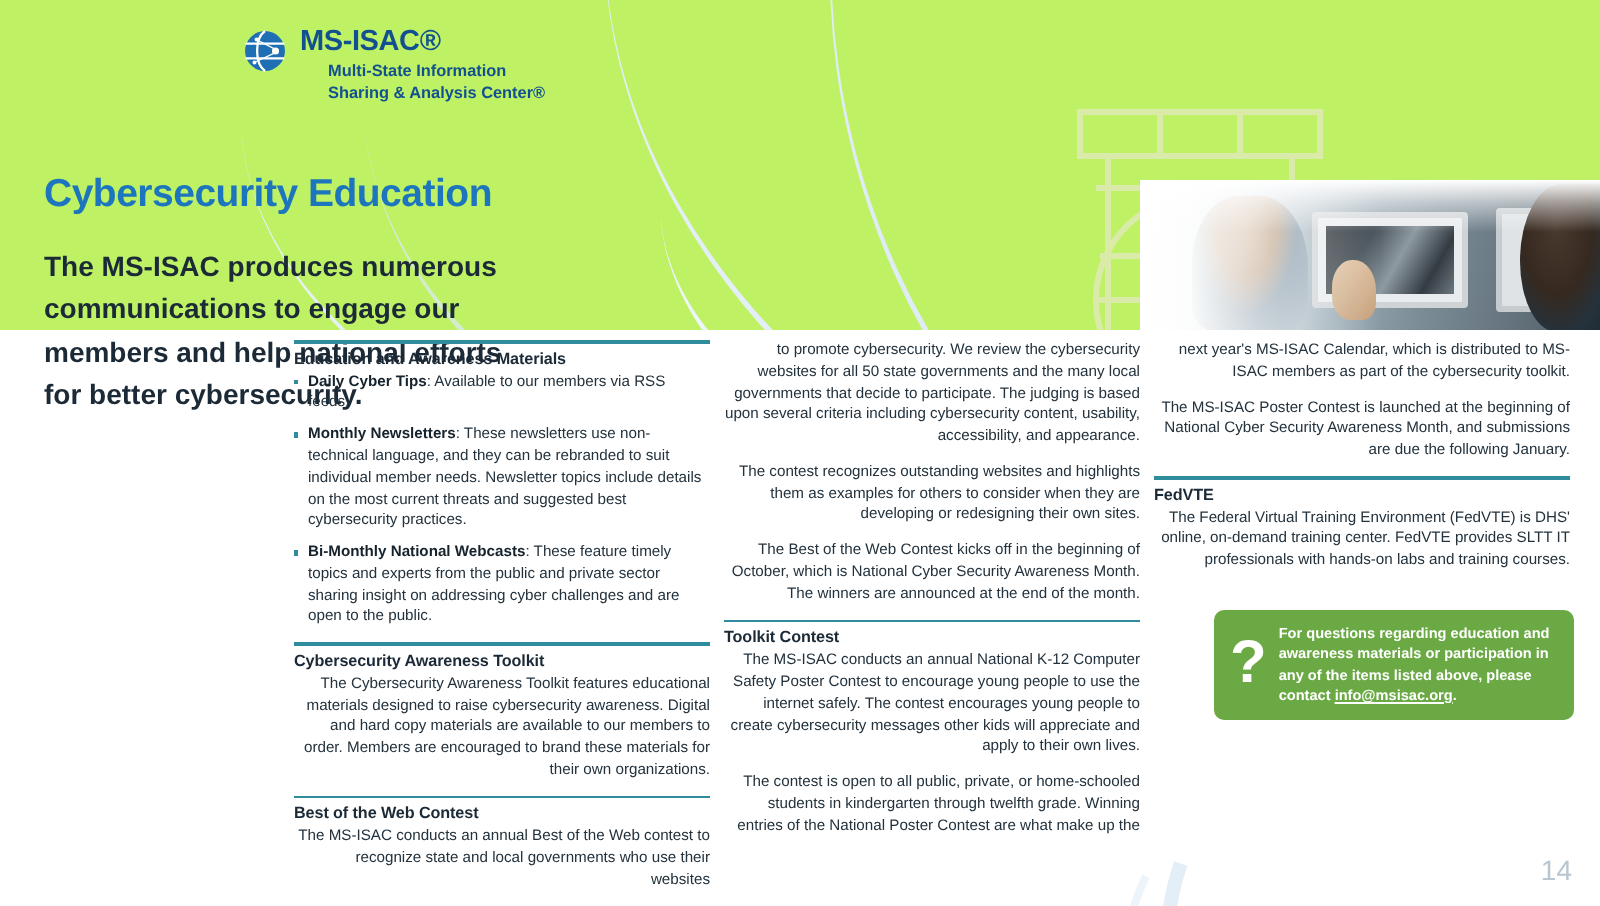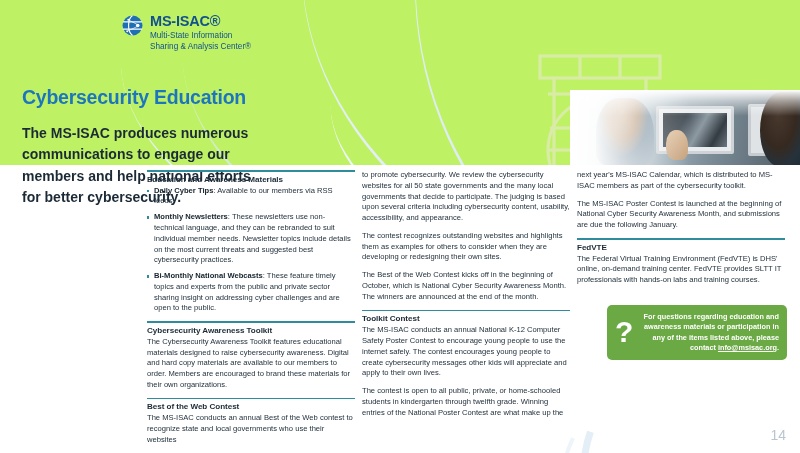--- a/index.html
+++ b/index.html
@@ -134,22 +134,22 @@
   .logo-mark {
     width: 21px; height: 21px; margin-top: 1px;
     flex: 0 0 auto;
   }
   .logo-text { line-height: 1; }
   .logo-title {
     font-size: 14.5px; font-weight: bold; color: #12508f;
     letter-spacing: -.2px;
   }
   .logo-sub {
-    font-size: 8.2px; font-weight: normal; color: #12508f;
-    line-height: 1.28; margin-top: 2.5px;
+    font-size: 8.2px; font-weight: bold; color: #12508f;
+    line-height: 1.28; margin-top: 2.5px; margin-left: 14px;
   }
 
   
   .page-title {
     position: absolute;
     left: 22px; top: 86px;
     font-size: 19.5px; font-weight: bold;
     color: #1d76bd;
     letter-spacing: -.25px;
   }
@@ -176,20 +176,21 @@
   .rule {
     height: 1.6px; background: #2f8c9c; margin: 0 0 3px 0;
   }
   .sec-head {
     font-size: 8.1px; font-weight: bold; color: #1b2a36;
     margin-bottom: 2px; letter-spacing: -.05px;
   }
   .body-p {
     font-size: 7.6px; color: #23323d; line-height: 1.42;
     margin-bottom: 7px;
+    text-align: right;
   }
   .body-p.tight { margin-bottom: 0; }
   ul.bullets { list-style: none; margin: 0; padding: 0; }
   ul.bullets li {
     position: relative;
     padding-left: 7px;
     font-size: 7.6px; color: #23323d; line-height: 1.42;
     margin-bottom: 5px;
   }
   ul.bullets li::before {
@@ -212,21 +213,20 @@
     padding: 4px 8px 4px 6px;
     gap: 6px;
   }
   .callout .qmark {
     font-size: 30px; font-weight: bold; color: #ffffff;
     line-height: .82; flex: 0 0 auto; padding-left: 2px;
   }
   .callout .ctext {
     font-size: 7.3px; font-weight: bold; color: #ffffff;
     line-height: 1.42;
-    text-align: right;
   }
   .callout .ctext a {
     color: #ffffff; text-decoration: underline;
   }
 
   
   .page-num {
     position: absolute;
     right: 14px; bottom: 10px;
     font-size: 14px; color: #b9c6d0;

